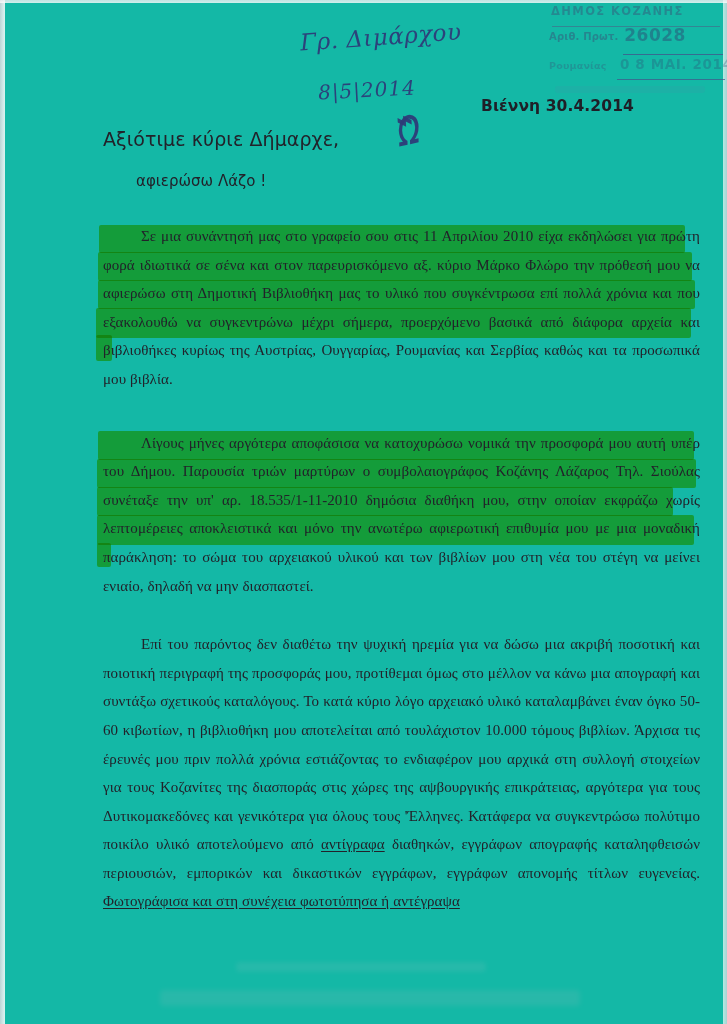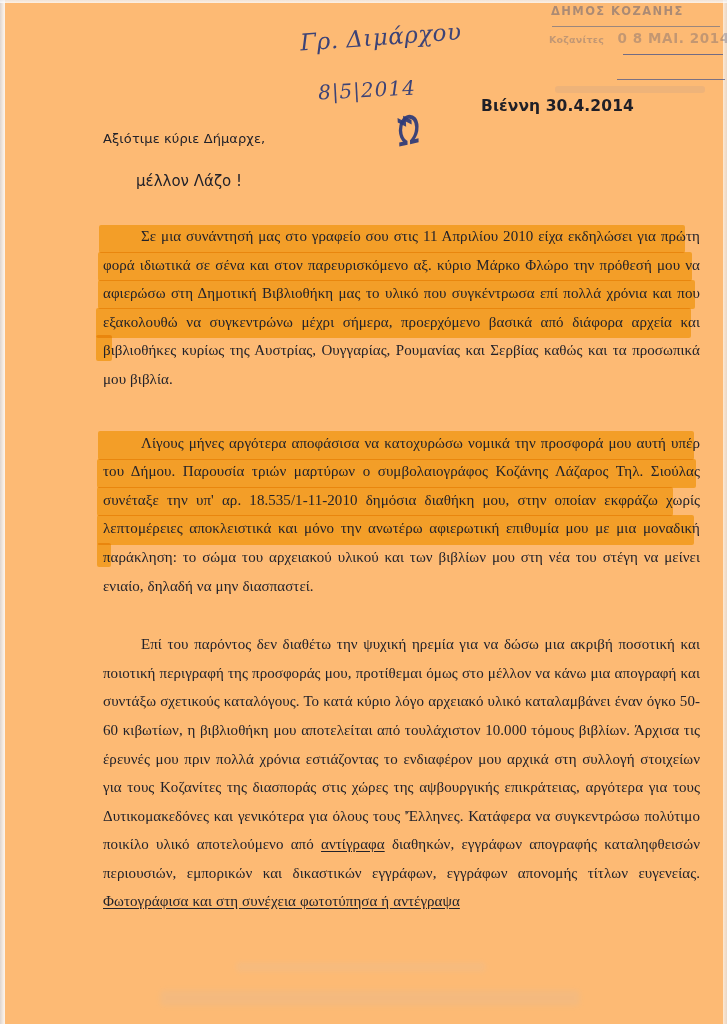--- a/index.html
+++ b/index.html
@@ -4,21 +4,21 @@
 <style>
   html, body {
     margin: 0;
     padding: 0;
     background: #ffffff;
   }
   .page {
     position: relative;
     width: 727px;
     height: 1024px;
-    background: #fdba74;
+    background: #14b8a6;
     overflow: hidden;
     font-family: "DejaVu Sans", sans-serif;
     color: #23232b;
     box-sizing: border-box;
   }
   
   .scan-edge-left {
     position: absolute;
     left: 0; top: 0;
     width: 5px; height: 100%;
@@ -181,21 +181,21 @@
   }
 
   
   .body {
     position: absolute;
     left: 103px;
     top: 124px;
     width: 597px;
   }
   .salutation {
-    font-size: 13px;
+    font-size: 19px;
     line-height: 30px;
     letter-spacing: .1px;
     color: #22222a;
     margin: 0 0 0 0;
   }
   .salutation-2 {
     font-size: 15px;
     line-height: 30px;
     margin: 12px 0 0 33px;
     color: #22222a;
@@ -260,42 +260,46 @@
 <div class="page">
 
   <div class="scan-edge-left"></div>
   <div class="scan-edge-right"></div>
   <div class="scan-edge-top"></div>
 
   <div class="stamp">
     <span class="stamp-row stamp-title">ΔΗΜΟΣ  ΚΟΖΑΝΗΣ</span>
     <span class="stamp-title-rule"></span>
 
+    <span class="stamp-row stamp-line2">
+      <span>Αριθ. Πρωτ.</span>
+      <span class="stamp-num">26028</span>
+    </span>
     <span class="stamp-rule2"></span>
 
     <span class="stamp-row stamp-line3">
-      <span>Κοζανίτες</span>
+      <span>Ρουμανίας</span>
       <span class="stamp-date">0 8 MAI. 2014</span>
     </span>
     <span class="stamp-rule3"></span>
     <span class="stamp-smudge"></span>
   </div>
 
   <div class="handwriting hw-note">Γρ. Διμάρχου</div>
   <div class="handwriting hw-date">8|5|2014</div>
   <div class="handwriting hw-sig-top">⌁</div>
   <div class="handwriting hw-sig-body">ᘯ</div>
 
   <div class="doc-date">Βιέννη 30.4.2014</div>
 
   <div class="body">
 
     <p class="salutation">Αξιότιμε κύριε Δήμαρχε,</p>
 
-    <p class="salutation-2">μέλλον  Λάζο !</p>
+    <p class="salutation-2">αφιερώσω  Λάζο !</p>
 
     <div class="para p1">
       <span class="hl" style="left:-4px; top:3px; width:586px; height:28px;"></span>
       <span class="hl" style="left:-5px; top:30px; width:594px; height:29px;"></span>
       <span class="hl" style="left:-5px; top:58px; width:597px; height:29px;"></span>
       <span class="hl" style="left:-7px; top:86px; width:595px; height:30px;"></span>
       <span class="hl" style="left:-7px; top:113px; width:16px; height:26px;"></span>
       <span class="para-text"><span class="indent"></span><span>Σε μια συνάντησή μας στο γραφείο σου στις 11 Απριλίου 2010 είχα εκδηλώσει για πρώτη φορά ιδιωτικά σε σένα και στον παρευρισκόμενο αξ. κύριο Μάρκο Φλώρο την πρόθεσή μου να αφιερώσω στη Δημοτική Βιβλιοθήκη μας το υλικό που συγκέντρωσα επί πολλά χρόνια και που εξακολουθώ να συγκεντρώνω μέχρι σήμερα, προερχόμενο βασικά από διάφορα αρχεία και βιβλιοθήκες κυρίως της Αυστρίας, Ουγγαρίας, Ρουμανίας και Σερβίας   καθώς και τα προσωπικά μου βιβλία.</span></span>
     </div>
 

